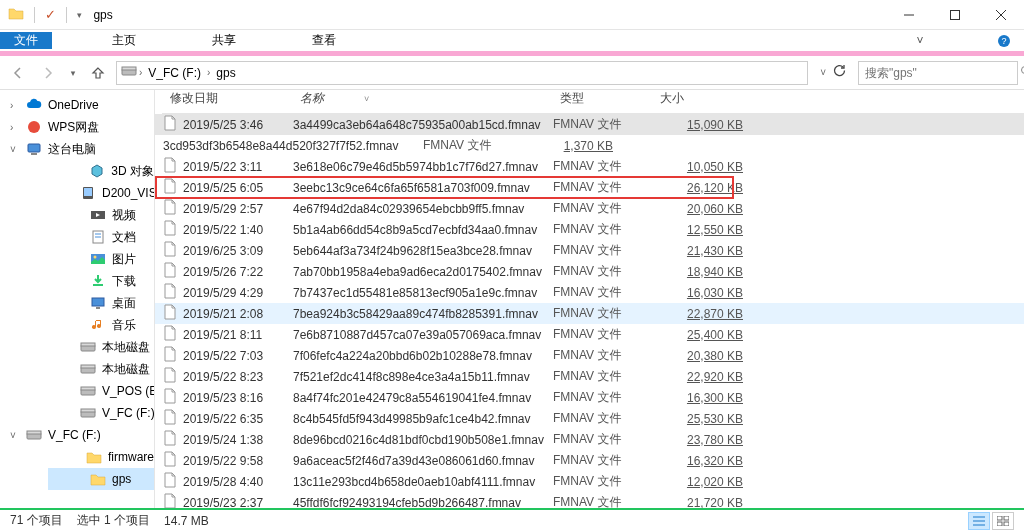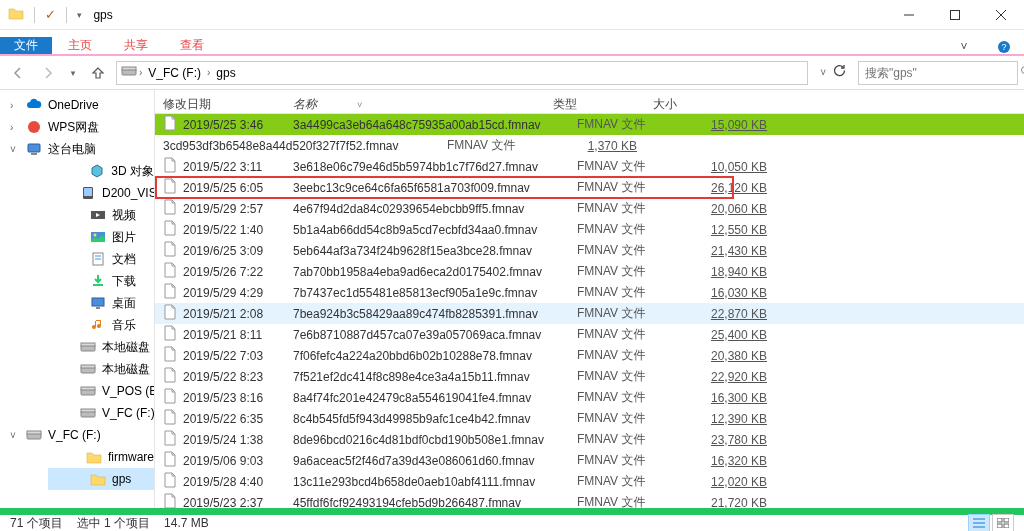--- a/index.html
+++ b/index.html
@@ -10,23 +10,23 @@
 .titlebar .icon-group { display: flex; align-items: center; gap: 6px; padding: 0 8px; }
 .titlebar .folder-mini { width: 16px; height: 14px; }
 .titlebar .check { color: #c8502a; font-size: 13px; }
 .titlebar .divider { width: 1px; height: 16px; background: #ccc; margin: 0 4px; }
 .titlebar .title { padding-left: 4px; font-size: 12px; }
 .titlebar .winbtns { margin-left: auto; display: flex; }
 .titlebar .winbtn { width: 46px; height: 30px; display: flex; align-items: center; justify-content: center; }
 .titlebar .winbtn svg { width: 10px; height: 10px; }
 
 
-.ribbon { height: 26px; display: flex; align-items: flex-end; border-bottom: 2px solid #f9a8d4; }
+.ribbon { height: 26px; display: flex; align-items: center; border-bottom: 5px solid #f9a8d4; gap: 44px; }
 .ribbon .file-tab { background: #1979ca; color: #fff; padding: 0 14px; display: flex; align-items: center; font-size: 12px; }
-.ribbon .tab { padding: 0 16px; display: flex; align-items: center; color: #ef4444; }
+.ribbon .tab { padding: 0 16px; display: flex; align-items: center; color: #000000; }
 .ribbon .spacer { flex: 1; }
 .ribbon .help { width: 40px; display: flex; align-items: center; justify-content: center; }
 .ribbon .chev { width: 40px; display: flex; align-items: center; justify-content: center; color: #555; }
 
 
 .navbar { height: 34px; display: flex; align-items: center; gap: 6px; padding: 3px 6px; border-bottom: 1px solid #e0e0e0; }
 .navbtn { width: 24px; height: 24px; display: flex; align-items: center; justify-content: center; color: #888; }
 .navbtn.disabled { color: #bbb; }
 .addressbar { flex: 1; height: 24px; border: 1px solid #ccc; display: flex; align-items: center; padding: 0 4px; gap: 2px; }
 .addressbar .crumb { padding: 0 4px; display: flex; align-items: center; gap: 4px; }
@@ -43,45 +43,45 @@
 .navpane::-webkit-scrollbar { width: 16px; }
 .navpane::-webkit-scrollbar-thumb { background: #c1c1c1; }
 .navitem { display: flex; align-items: center; height: 22px; padding-left: 24px; gap: 6px; white-space: nowrap; }
 .navitem.indent1 { padding-left: 40px; margin-left: 48px; }
 .navitem .exp { width: 10px; color: #666; font-size: 10px; margin-left: -14px; }
 .navitem.selected { background: #cce8ff; }
 .nav-icon { width: 16px; height: 16px; display: flex; align-items: center; justify-content: center; font-size: 13px; }
 
 
 .filelist { flex: 1; display: flex; flex-direction: column; overflow: hidden; }
-.columns { display: flex; height: 24px; border-bottom: 1px solid #e5e5e5; align-items: flex-end; padding-left: 8px; }
+.columns { display: flex; height: 24px; border-bottom: 1px solid #e5e5e5; align-items: flex-start; padding-left: 8px; margin-left: 7px; }
 .col { display: flex; align-items: center; color: #444; font-size: 12px; }
 .col-date { width: 130px; }
 .col-name { width: 260px; font-style: italic; }
 .col-type { width: 100px; }
 .col-size { width: 90px; text-align: right; }
 .col .sort { margin-left: 40px; color: #888; font-size: 9px; }
 
 .rows { flex: 1; overflow-y: auto; position: relative; }
 .rows::-webkit-scrollbar { width: 16px; }
 .rows::-webkit-scrollbar-thumb { background: #c1c1c1; }
 .row { display: flex; align-items: center; height: 21px; padding-left: 8px; }
-.row.selected { background: #84cc16; }
+.row.selected { background: #e5e5e5; }
 .row.hover { background: #e5f3ff; }
 .row.highlighted { position: relative; }
 .row.highlighted::after { content: ""; position: absolute; left: 0; right: 290px; top: -1px; bottom: -1px; border: 2px solid #e53935; pointer-events: none; }
 .cell { font-size: 12px; color: #333; white-space: nowrap; overflow: hidden; }
 .cell-date { width: 130px; display: flex; align-items: center; gap: 6px; }
 .cell-date .file-icon { width: 14px; height: 16px; flex-shrink: 0; }
 .cell-name { width: 260px; }
-.cell-type { width: 100px; color: #555; margin-left: 24px; }
+.cell-type { width: 100px; color: #555; }
 .cell-size { width: 90px; text-align: right; color: #555; text-decoration: underline; }
 
 
-.statusbar { height: 23px; border-top: 7px solid #22c55e; display: flex; align-items: center; padding: 0 10px; gap: 14px; font-size: 12px; color: #333; }
+.statusbar { height: 23px; border-top: 2px solid #22c55e; display: flex; align-items: center; padding: 0 10px; gap: 14px; font-size: 12px; color: #333; }
 .statusbar .view-icons { margin-left: auto; display: flex; gap: 2px; }
 .statusbar .vbtn { width: 22px; height: 18px; border: 1px solid #ccc; display: flex; align-items: center; justify-content: center; }
 .statusbar .vbtn.active { background: #cce8ff; border-color: #99d1ff; }
 
 
 .icon-folder { fill: #ffd86b; stroke: #d9a93a; stroke-width: 0.5; }
 </style>
 </head>
 <body>
 
@@ -238,37 +238,37 @@
             <rect x="1" y="4" width="14" height="8" fill="#555"></rect>
             <path d="M6 6l4 2-4 2z" fill="#fff"></path>
           </svg>
         </span>
         <span>视频</span>
       </div>
       <div class="navitem indent1">
         <span class="exp"></span>
         <span class="nav-icon">
           <svg width="16" height="16" viewBox="0 0 16 16">
+            <rect x="3" y="2" width="10" height="12" fill="#fff" stroke="#888"></rect>
+            <line x1="5" y1="5" x2="11" y2="5" stroke="#4a90d9"></line>
+            <line x1="5" y1="8" x2="11" y2="8" stroke="#4a90d9"></line>
+          </svg>
+        </span>
+        <span>文档</span>
+      </div>
+      <div class="navitem indent1">
+        <span class="exp"></span>
+        <span class="nav-icon">
+          <svg width="16" height="16" viewBox="0 0 16 16">
             <rect x="1" y="3" width="14" height="10" fill="#4a90d9"></rect>
             <circle cx="5" cy="6" r="1.5" fill="#ffd86b"></circle>
             <path d="M1 11l4-3 3 2 4-4 3 3v4H1z" fill="#2ecc71"></path>
           </svg>
         </span>
         <span>图片</span>
-      </div>
-      <div class="navitem indent1">
-        <span class="exp"></span>
-        <span class="nav-icon">
-          <svg width="16" height="16" viewBox="0 0 16 16">
-            <rect x="3" y="2" width="10" height="12" fill="#fff" stroke="#888"></rect>
-            <line x1="5" y1="5" x2="11" y2="5" stroke="#4a90d9"></line>
-            <line x1="5" y1="8" x2="11" y2="8" stroke="#4a90d9"></line>
-          </svg>
-        </span>
-        <span>文档</span>
       </div>
       <div class="navitem indent1">
         <span class="exp"></span>
         <span class="nav-icon">
           <svg width="16" height="16" viewBox="0 0 16 16">
             <path d="M8 2v7m-3-3l3 3 3-3" stroke="#2ecc71" stroke-width="2" fill="none"></path>
             <rect x="3" y="11" width="10" height="2" fill="#2ecc71"></rect>
           </svg>
         </span>
         <span>下载</span>
@@ -543,41 +543,41 @@
         <div class="row">
           <div class="cell cell-date">
             <span><svg class="file-icon" viewBox="0 0 14 16">
                 <path d="M2 1h7l3 3v11H2z" fill="#fff" stroke="#999"></path>
                 <path d="M9 1v3h3" fill="none" stroke="#999"></path>
               </svg></span>
             <span>2019/5/22 6:35</span>
           </div>
           <div class="cell cell-name">8c4b545fd5f943d49985b9afc1ce4b42.fmnav</div>
           <div class="cell cell-type">FMNAV 文件</div>
-          <div class="cell cell-size">12,390 KB</div>
+          <div class="cell cell-size">25,530 KB</div>
         </div>
         <div class="row">
           <div class="cell cell-date">
             <span><svg class="file-icon" viewBox="0 0 14 16">
                 <path d="M2 1h7l3 3v11H2z" fill="#fff" stroke="#999"></path>
                 <path d="M9 1v3h3" fill="none" stroke="#999"></path>
               </svg></span>
             <span>2019/5/24 1:38</span>
           </div>
           <div class="cell cell-name">8de96bcd0216c4d81bdf0cbd190b508e1.fmnav</div>
           <div class="cell cell-type">FMNAV 文件</div>
           <div class="cell cell-size">23,780 KB</div>
         </div>
         <div class="row">
           <div class="cell cell-date">
             <span><svg class="file-icon" viewBox="0 0 14 16">
                 <path d="M2 1h7l3 3v11H2z" fill="#fff" stroke="#999"></path>
                 <path d="M9 1v3h3" fill="none" stroke="#999"></path>
               </svg></span>
-            <span>2019/5/06 9:03</span>
+            <span>2019/5/22 9:58</span>
           </div>
           <div class="cell cell-name">9a6aceac5f2f46d7a39d43e086061d60.fmnav</div>
           <div class="cell cell-type">FMNAV 文件</div>
           <div class="cell cell-size">16,320 KB</div>
         </div>
         <div class="row">
           <div class="cell cell-date">
             <span><svg class="file-icon" viewBox="0 0 14 16">
                 <path d="M2 1h7l3 3v11H2z" fill="#fff" stroke="#999"></path>
                 <path d="M9 1v3h3" fill="none" stroke="#999"></path>

